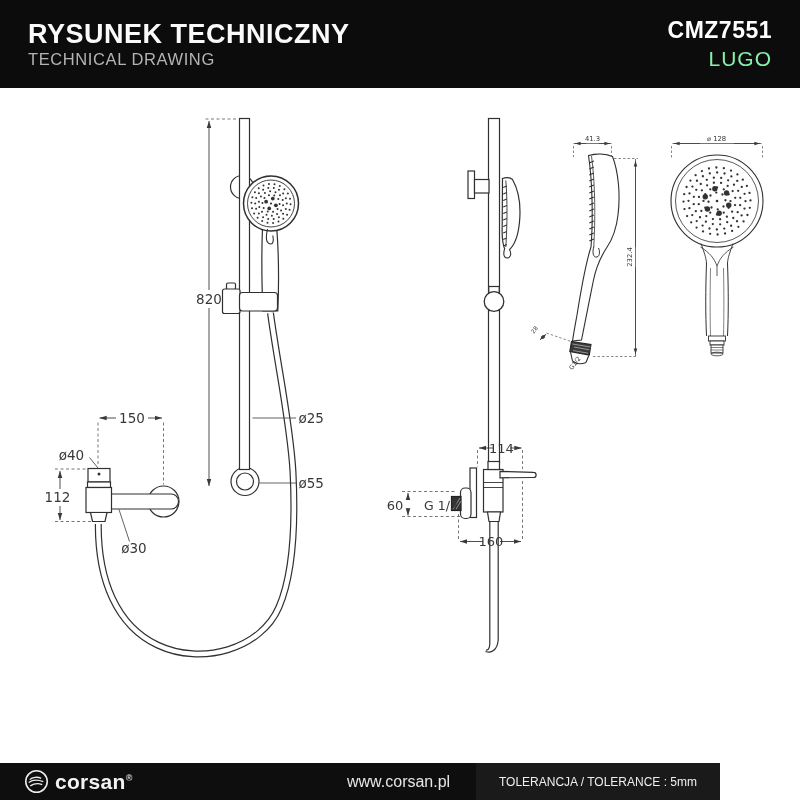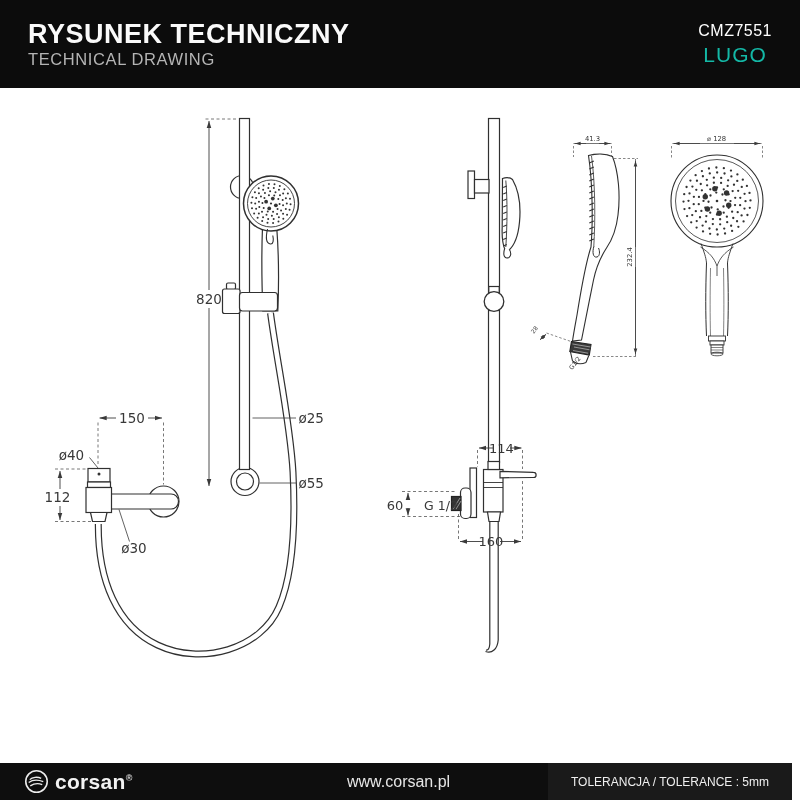--- a/index.html
+++ b/index.html
@@ -4,25 +4,25 @@
 <style>
   html,body{margin:0;padding:0;background:#ffffff;}
   body{width:800px;height:800px;position:relative;overflow:hidden;
        font-family:"Liberation Sans", sans-serif;}
   .header{position:absolute;top:0;left:0;width:800px;height:88px;background:#0c0c0c;
           display:flex;justify-content:space-between;align-items:center;
           padding:0 28px;box-sizing:border-box;}
   .title-pl{font-size:27px;font-weight:bold;color:#fafafa;letter-spacing:.5px;}
   .title-en{font-size:16.5px;color:#b4b4b4;letter-spacing:.6px;}
   .model{text-align:right;}
-  .model-code{font-size:16px;font-weight:normal;color:#ffffff;letter-spacing:.5px;}
-  .model-name{font-size:21px;color:#14b8a6;letter-spacing:1px;margin-top:3px;text-align:center;}
+  .model-code{font-size:23px;font-weight:bold;color:#ffffff;letter-spacing:.5px;}
+  .model-name{font-size:21px;color:#86efac;letter-spacing:1px;margin-top:3px;}
   .main{position:absolute;top:88px;left:0;width:800px;height:675px;background:#ffffff;}
   svg text{font-family:"DejaVu Sans", sans-serif;fill:#383838;}
-  .footer{position:absolute;bottom:0;left:0;width:792px;height:37px;background:#0e0e0e;}
+  .footer{position:absolute;bottom:0;left:0;width:720px;height:37px;background:#0e0e0e;}
   .brand{position:absolute;left:24px;top:0;height:37px;display:flex;align-items:center;gap:6px;}
   .brand-name{color:#f2f2f2;font-size:21px;font-weight:600;letter-spacing:.3px;}
   .brand-name sup{font-size:9px;color:#dcdcdc;}
   .site{position:absolute;left:347px;top:0;height:37px;display:flex;align-items:center;
         color:#e6e6e6;font-size:16px;}
   .tol-panel{position:absolute;right:0;top:0;width:244px;height:37px;background:#1a1a1a;
         display:flex;align-items:center;justify-content:center;color:#efefef;font-size:12px;}
 </style>
 </head>
 <body>

